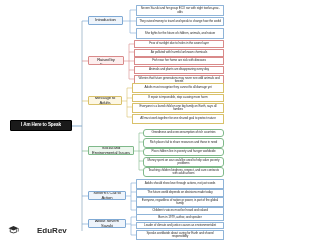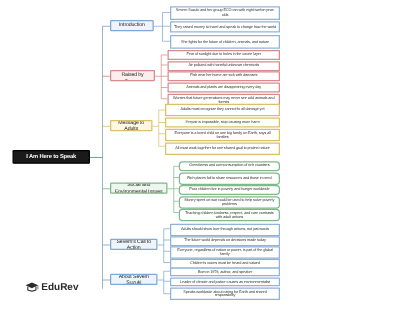--- a/index.html
+++ b/index.html
@@ -58,22 +58,22 @@
   .l-intro{border:0.7px solid #8fb4d8;border-radius:0.5px;}
   .l-concerns{border:0.7px solid #d98a8a;border-radius:0.5px;}
   .l-message{border:0.7px solid #d9c16a;border-radius:0.5px;}
   .l-social{border:0.7px solid #7fb98a;border-radius:3px;}
   .l-call{border:0.7px solid #8fb4d8;border-radius:0.5px;}
   .l-about{border:0.7px solid #8fb4d8;border-radius:0.5px;}
 
   
   .brand{
     position:absolute;
-    left:20px;top:225px;
-    display:flex;align-items:flex-start;gap:2px;
+    left:8px;top:225px;
+    display:flex;align-items:center;gap:18px;
   }
   .brand-name{
     font-size:8px;font-weight:bold;color:#2b2b2b;
     font-family:"Liberation Sans", sans-serif;
   }
 </style>
 </head>
 <body>
 
 <div id="map">

